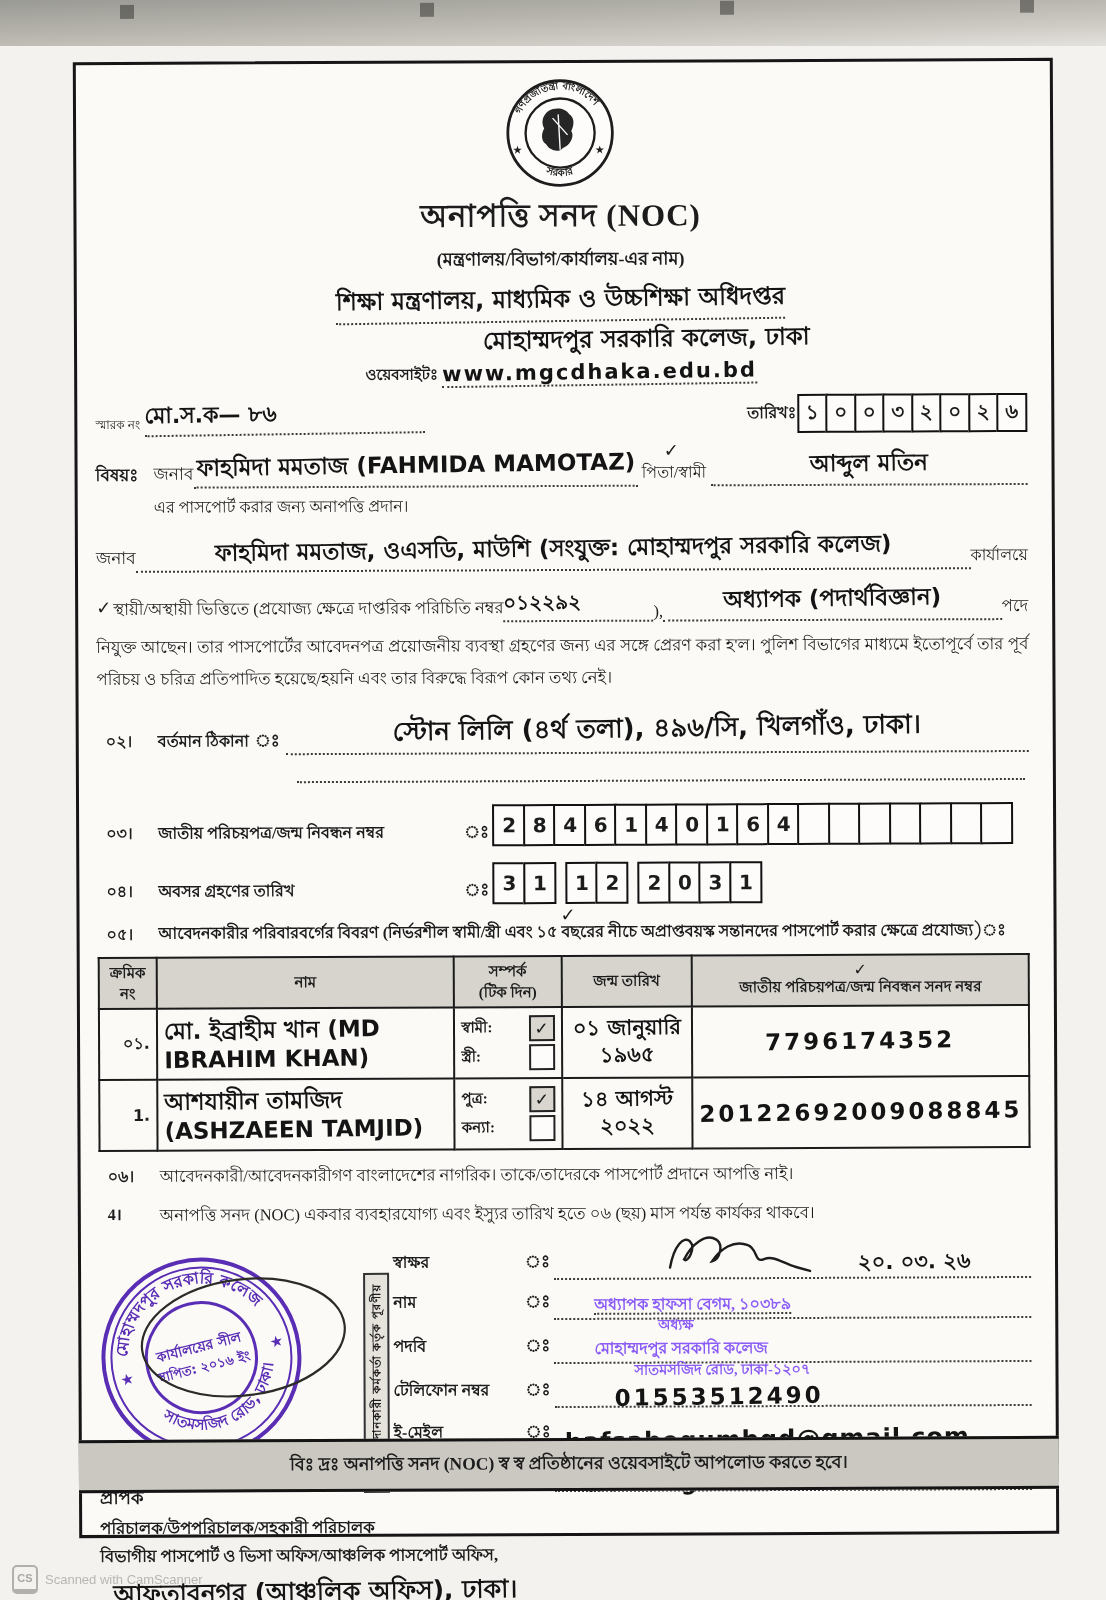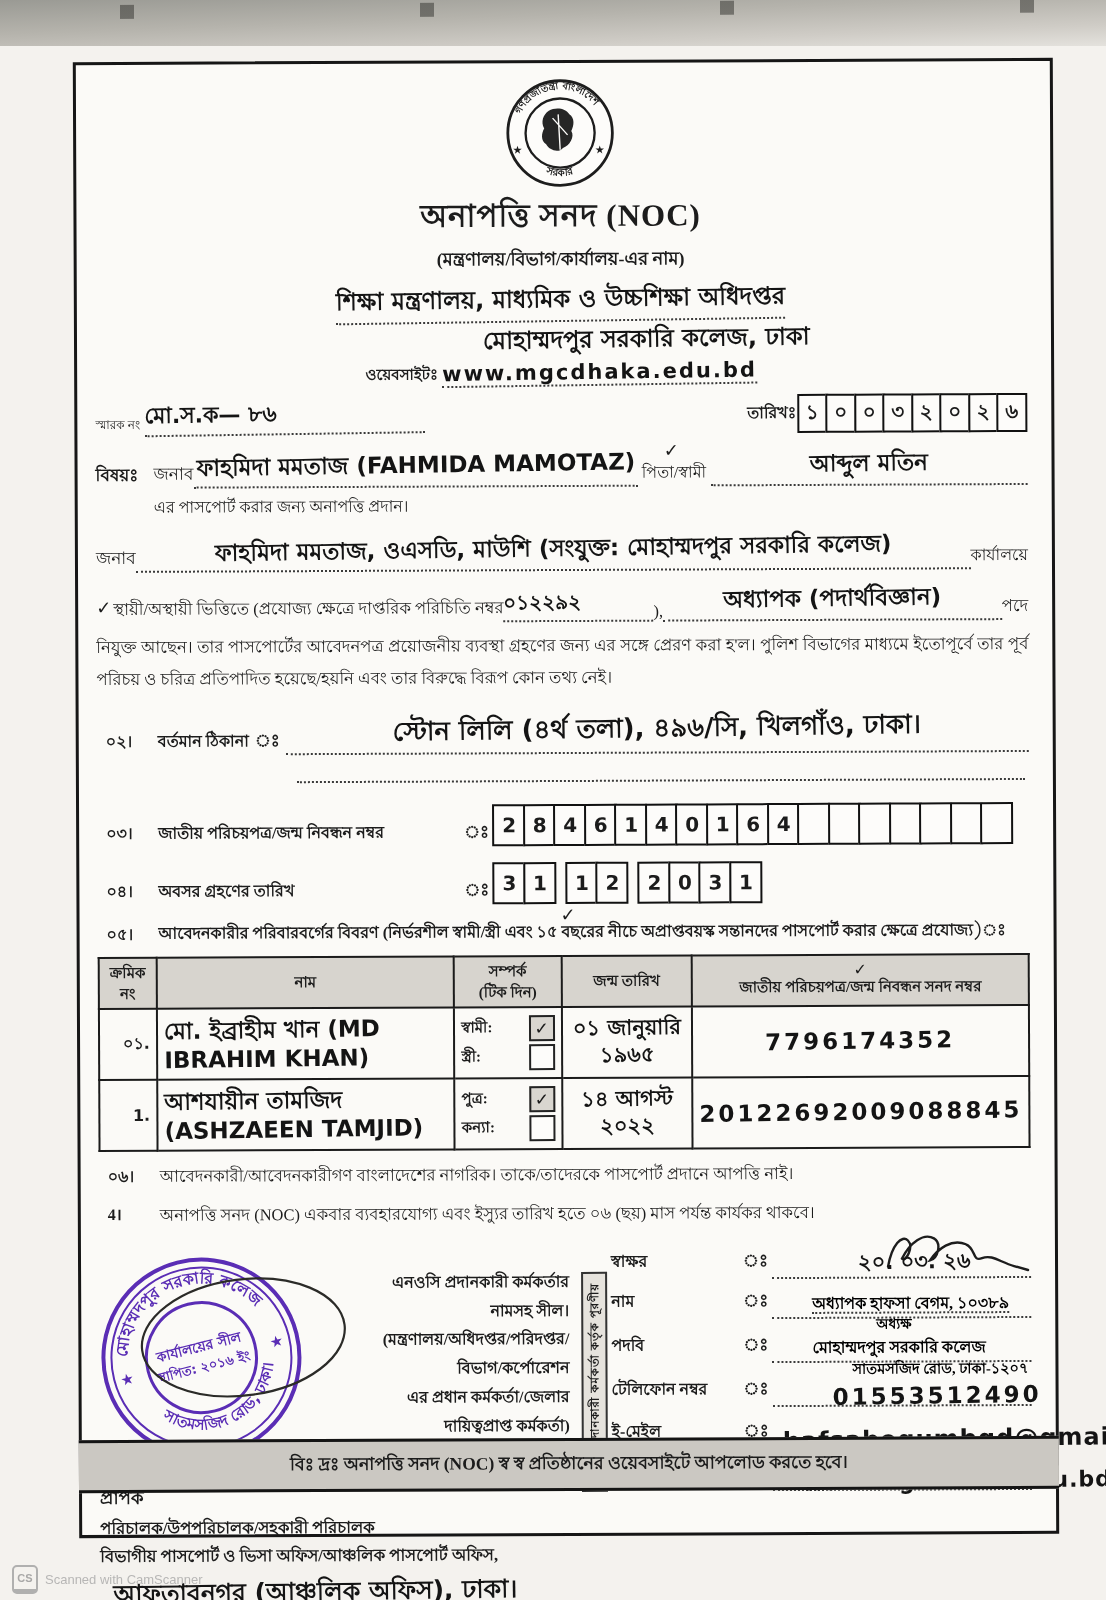--- a/index.html
+++ b/index.html
@@ -130,21 +130,21 @@
   .noc-strip span{
     writing-mode:vertical-rl;transform:rotate(180deg);
     font-size:11.5px;font-weight:bold;letter-spacing:1px;white-space:nowrap;
     font-family:"Liberation Sans","DejaVu Sans",sans-serif;
   }
   .sig-fields{flex:1;margin-top:2px;}
   .f-row{display:flex;align-items:flex-end;min-height:40px;position:relative;}
   .f-row .fl{width:132px;font-size:16px;font-weight:bold;padding-bottom:4px;}
   .f-row .fsep{font-weight:bold;padding:0 4px 4px 0;}
   .f-line{flex:1;border-bottom:2.5px dotted #3a3a3a;position:relative;min-height:26px;}
-  .purple{color:#000000;}
+  .purple{color:#8b5cf6;}
   .stamp-line{position:absolute;left:40px;right:0;bottom:-1px;text-align:left;}
   .stamp-line .s1{font-size:16px;font-weight:bold;}
   .stamp-sub{position:absolute;left:104px;bottom:-20px;font-size:14px;font-weight:bold;}
   .stamp-sub2{position:absolute;left:80px;bottom:-21px;font-size:14.5px;font-weight:bold;}
   .sig-scribble{position:absolute;left:110px;bottom:2px;}
   .sig-date{position:absolute;right:60px;bottom:-4px;font-size:21px;}
   .phone-val{position:absolute;left:60px;bottom:-4px;font-size:23px;letter-spacing:3px;}
   .email-val{position:absolute;left:10px;bottom:-6px;font-size:24px;letter-spacing:1px;}
   .web-val{position:absolute;left:30px;bottom:-5px;font-size:22px;letter-spacing:1px;}
 
@@ -398,26 +398,20 @@
             <textPath href="#sealBot" startOffset="24%">সাতমসজিদ রোড, ঢাকা।</textPath>
           </text>
           <text x="24" y="120" font-size="15" fill="#5a2db5">★</text>
           <text x="178" y="120" font-size="15" fill="#5a2db5">★</text>
           <text x="108" y="106" font-size="14" font-weight="bold" fill="#5a2db5" text-anchor="middle" font-family="DejaVu Sans, sans-serif">কার্যালয়ের সীল</text>
           <text x="108" y="126" font-size="13" font-weight="bold" fill="#5a2db5" text-anchor="middle" font-family="DejaVu Sans, sans-serif">স্থাপিত: ২০১৬ ইং</text>
         </g>
         <ellipse cx="150" cy="92" rx="102" ry="58" fill="none" stroke="#2b2b28" stroke-width="2.2" transform="rotate(-7 150 92)"></ellipse>
       </svg>
     </div>
-    <div class="sig-caption pre">এনওসি প্রদানকারী কর্মকর্তার
-নামসহ সীল।
-(মন্ত্রণালয়/অধিদপ্তর/পরিদপ্তর/
-বিভাগ/কর্পোরেশন
-এর প্রধান কর্মকর্তা/জেলার
-দায়িত্বপ্রাপ্ত কর্মকর্তা)</div>
     <div class="noc-strip">
             <span>NOC প্রদানকারী কর্মকর্তা কর্তৃক পূরণীয়</span>
           </div>
     <div class="sig-fields">
       <div class="f-row">
         <span class="fl">স্বাক্ষর</span>
         <span class="fsep">ঃ</span>
         <span class="f-line">
           <svg class="sig-scribble" width="150" height="46" viewBox="0 0 150 46">
             <path d="M6,38 C10,16 20,6 26,12 C32,18 24,34 20,30 C28,14 42,4 52,10 C60,15 56,30 48,32 C56,20 70,10 84,16 C94,20 90,34 100,30 C110,26 118,34 132,38 L146,42" fill="none" stroke="#1d1d1d" stroke-width="2.4" stroke-linecap="round"></path>

